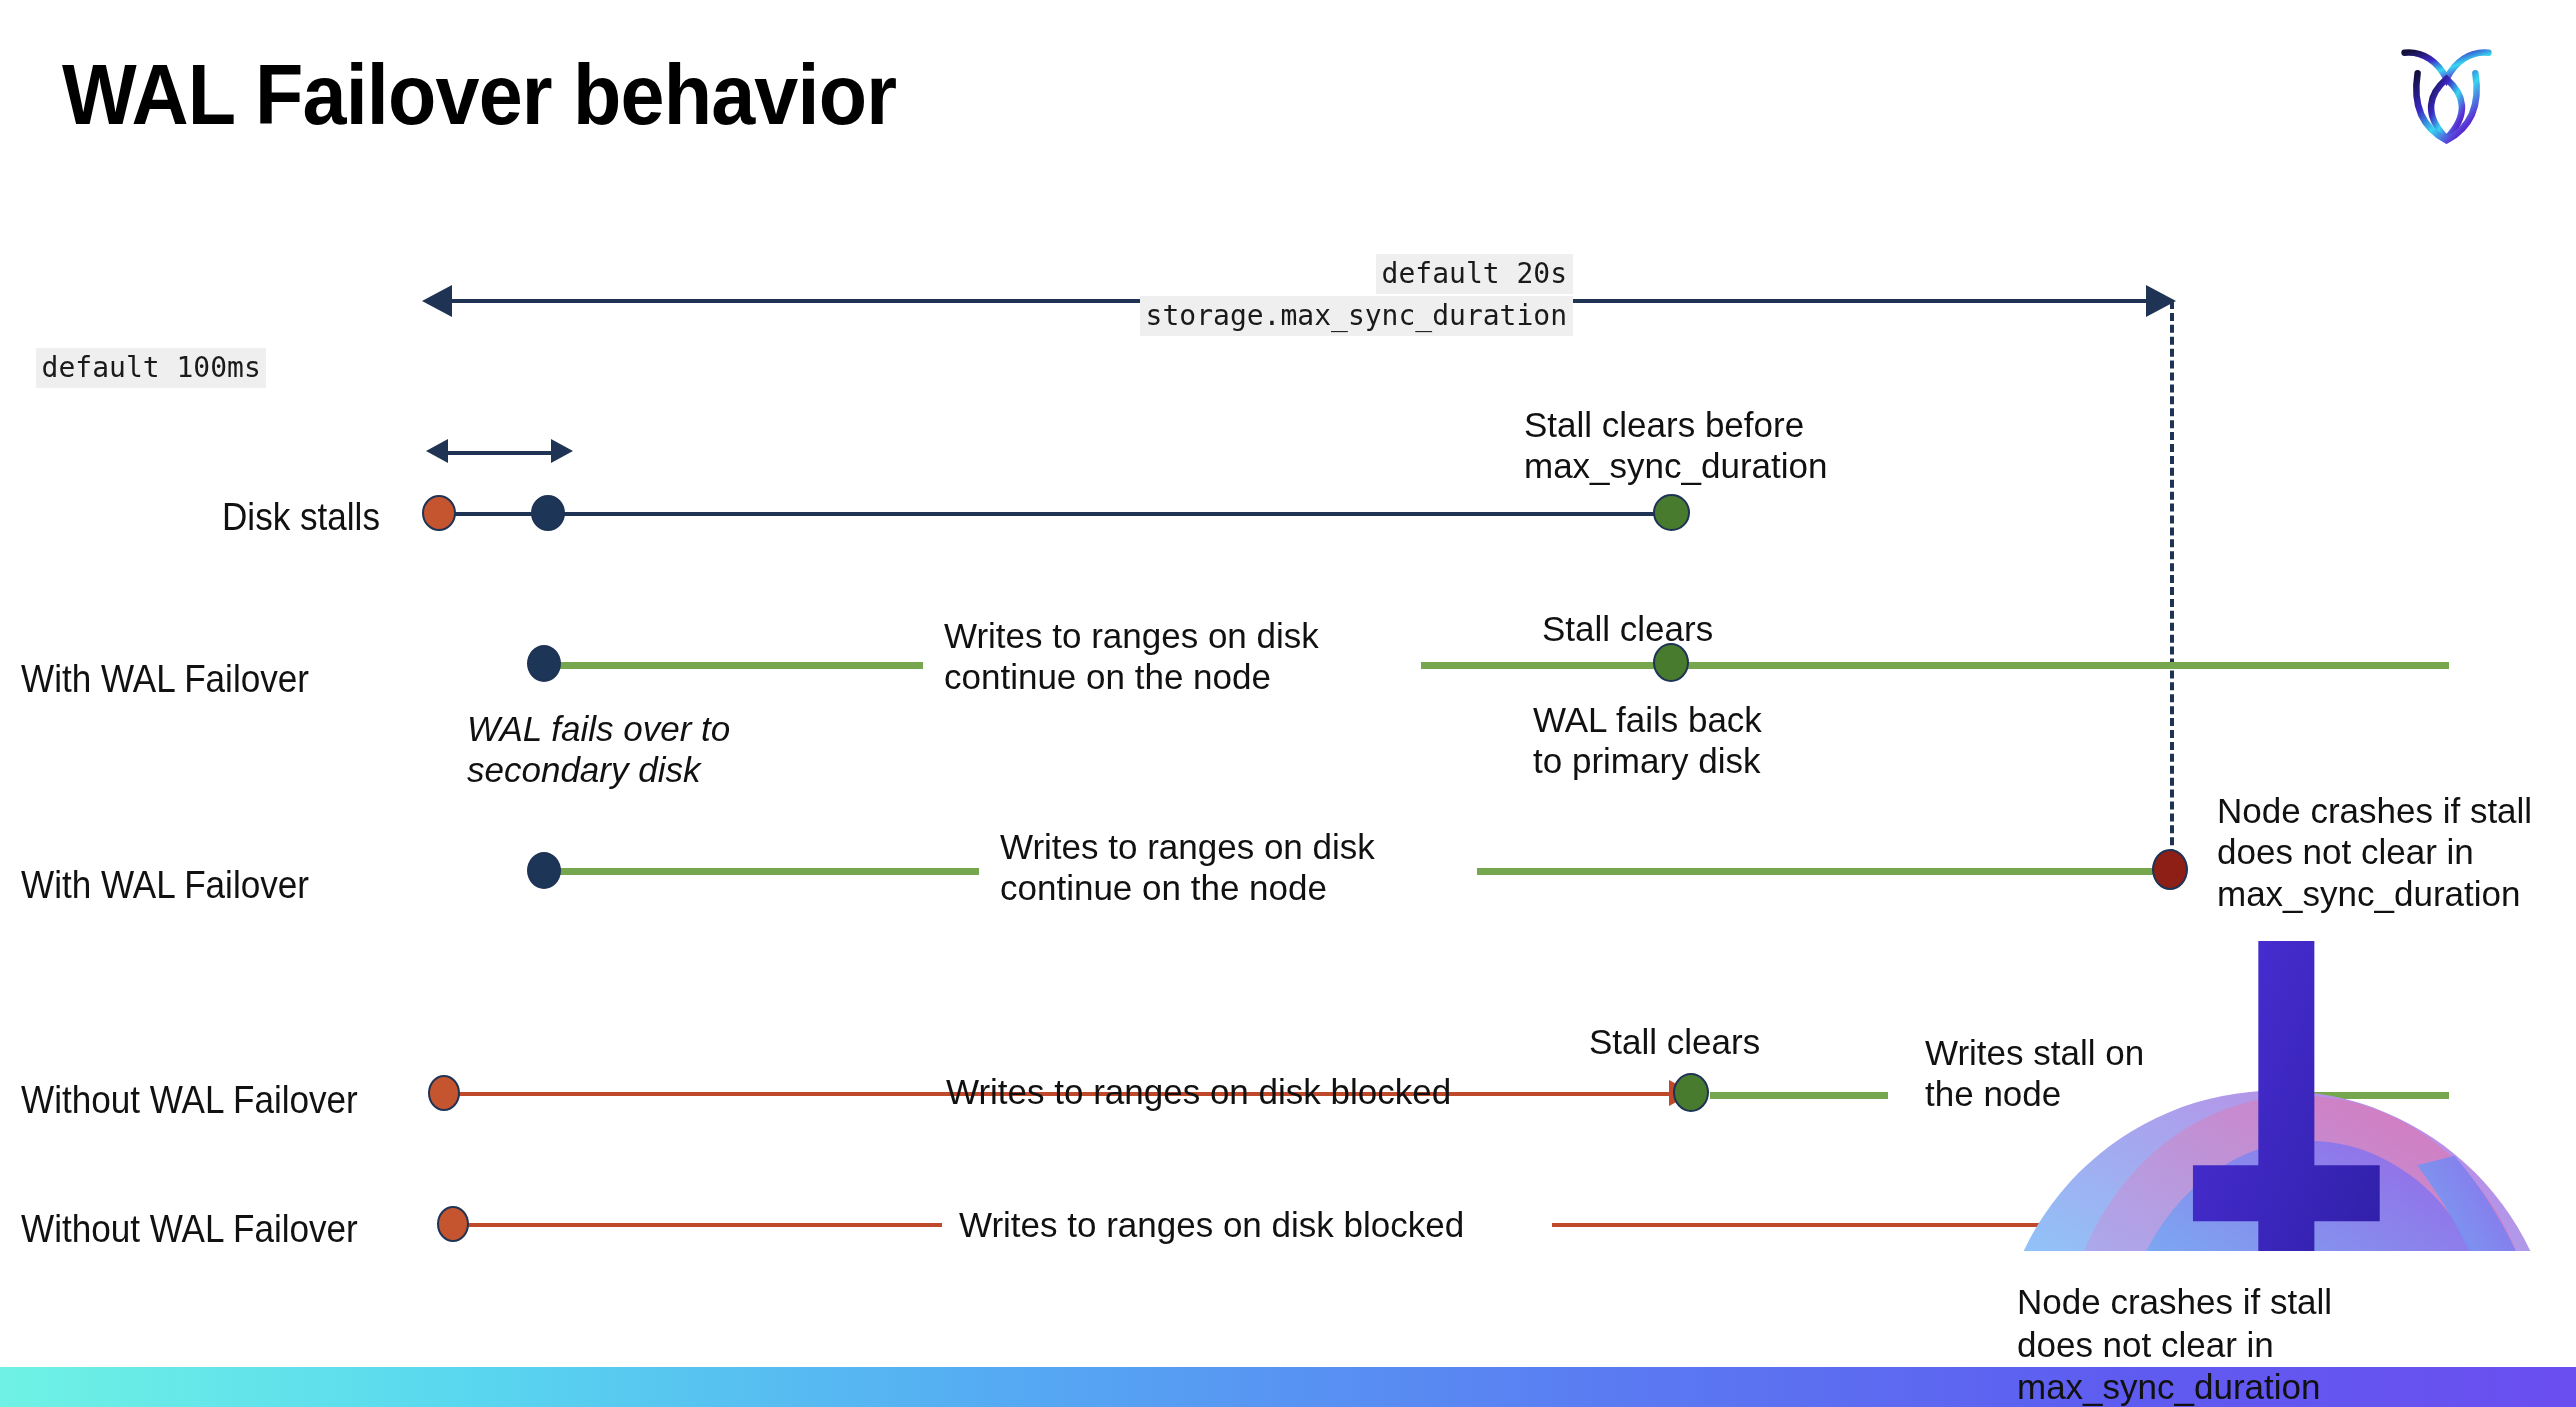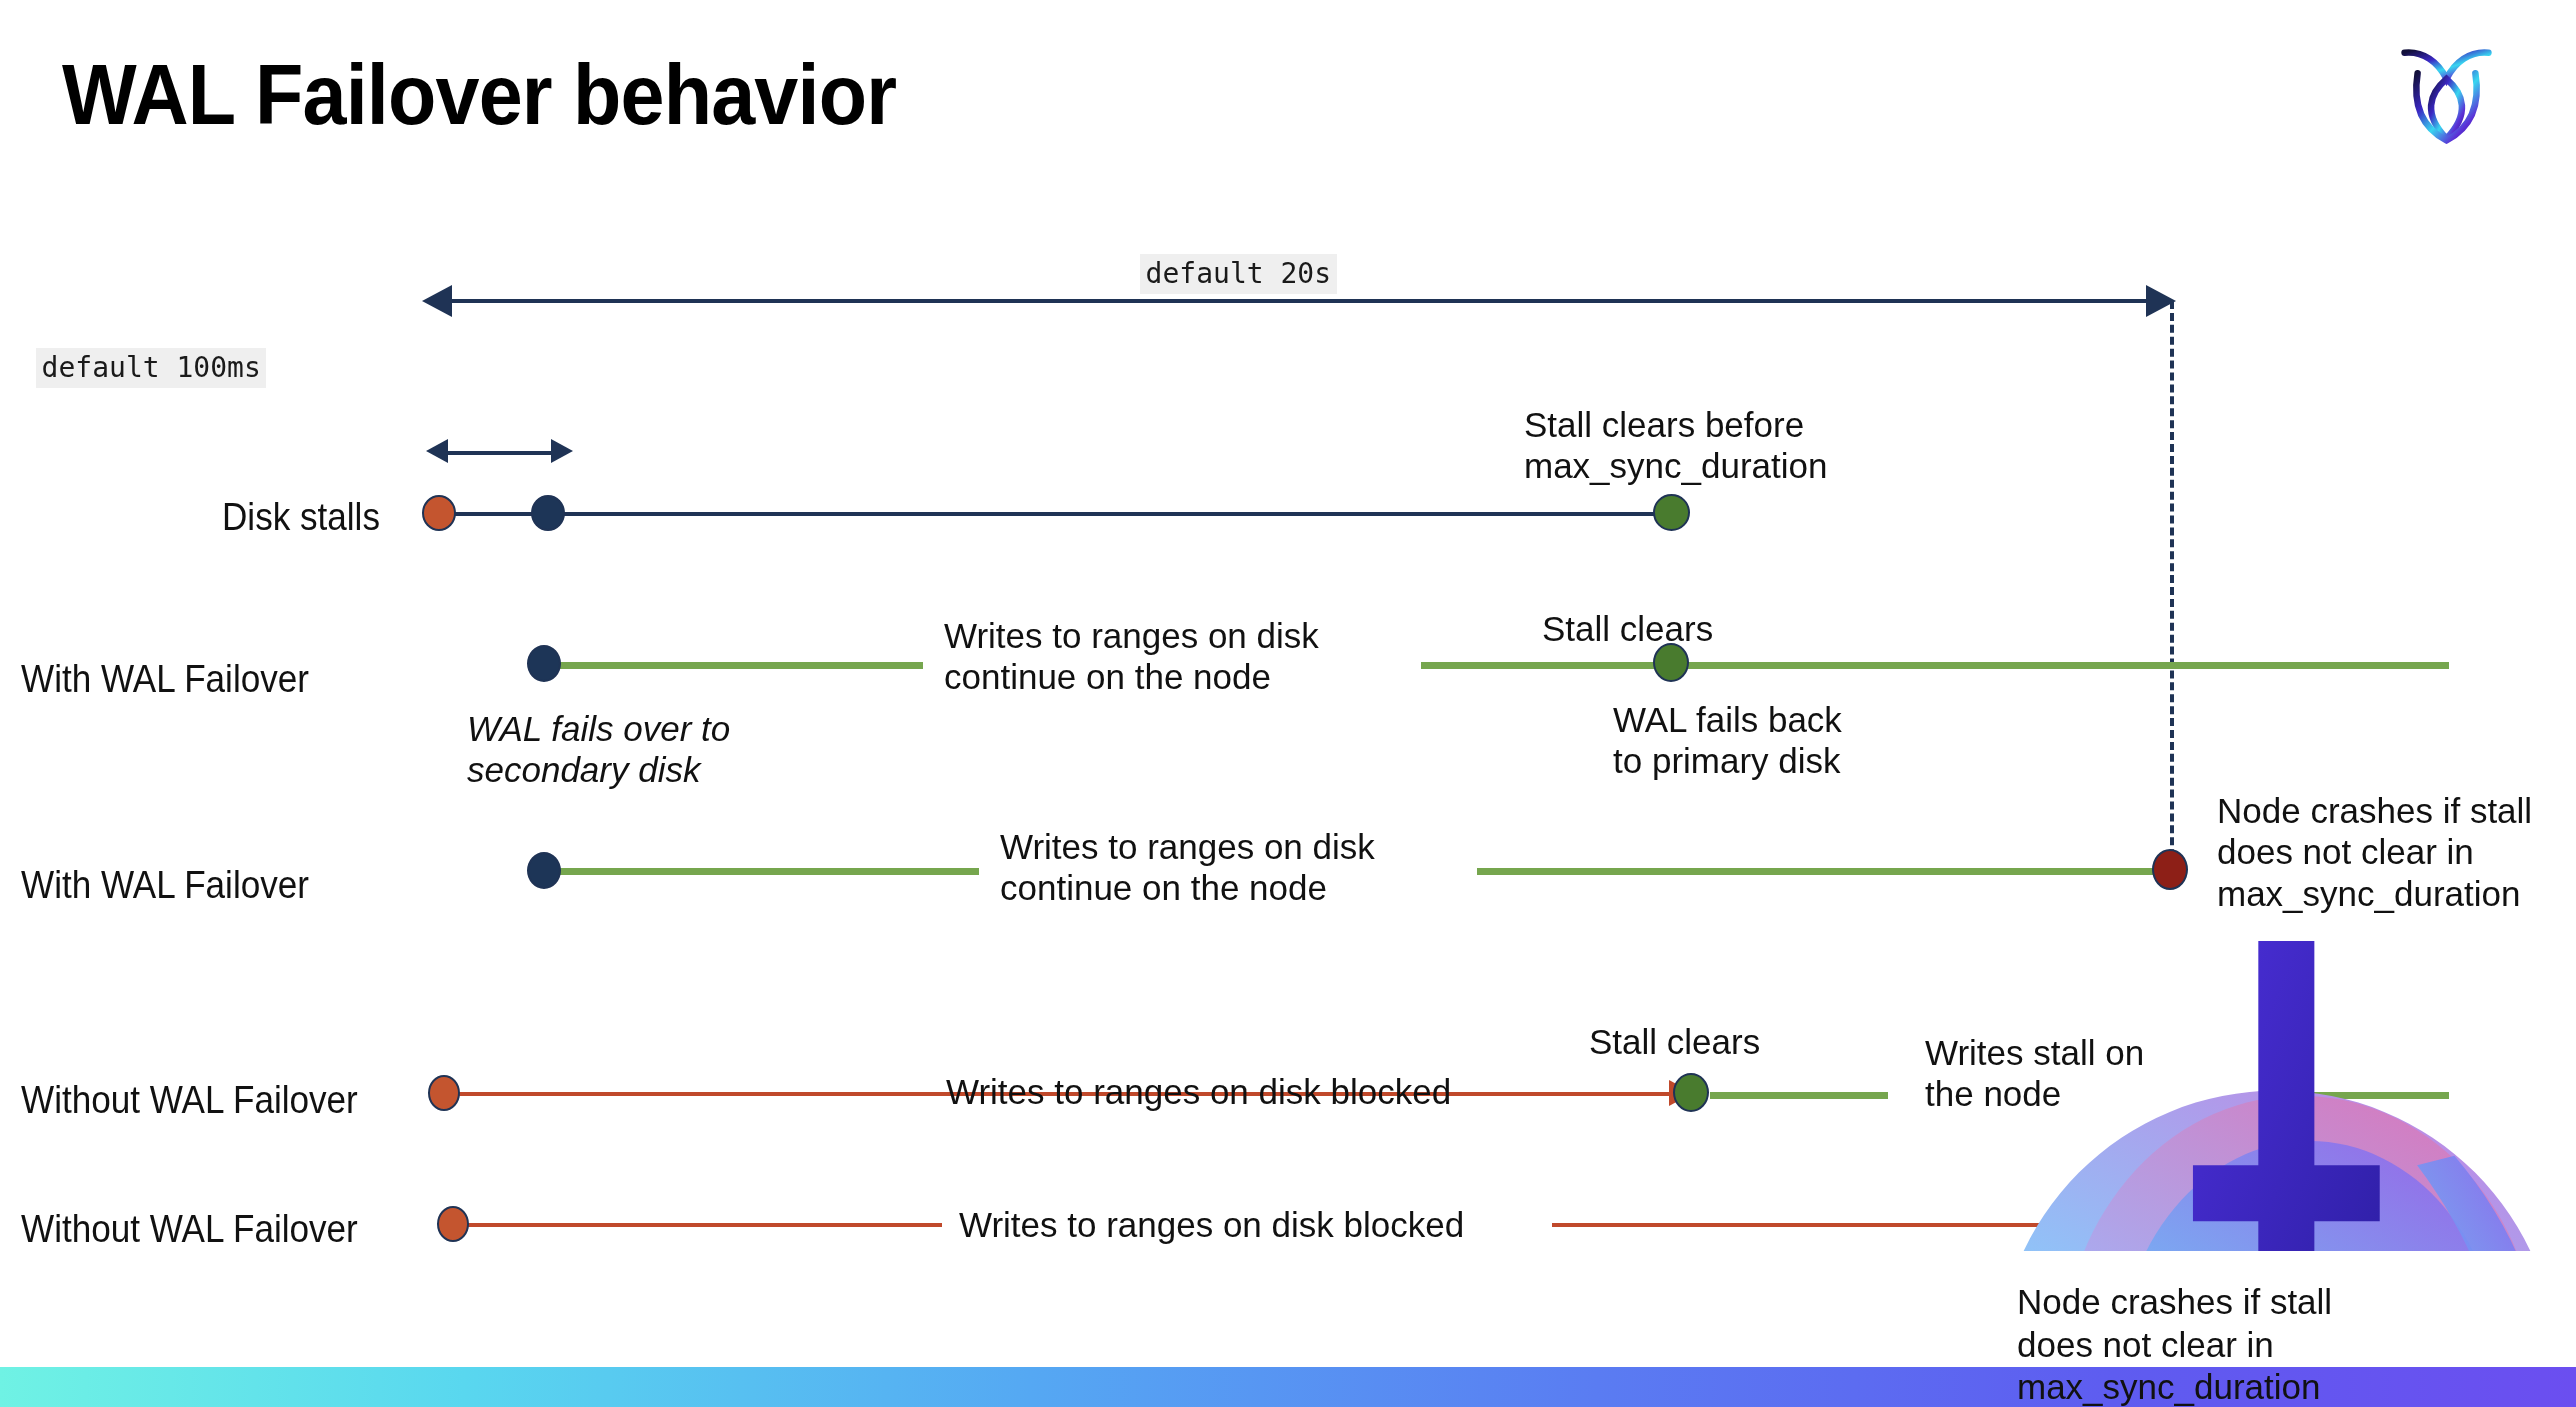--- a/index.html
+++ b/index.html
@@ -83,20 +83,21 @@
     </g>
   </svg>
 </div>
 
 <div class="line navy-line" style="left:449px;top:299px;width:1720px;border-top-width:4.7px;"></div>
 <div class="ah ah-left" style="left:422px;top:285px;"></div>
 <div class="ah ah-right" style="left:2146px;top:285px;"></div>
 
 <div class="code-block" style="left:1140px;top:254px;">
   <div><span class="code">default 20s</span></div>
+  <div><span class="code">storage.max_sync_duration</span></div>
 </div>
 
 <div class="dash-v" style="left:2170px;top:301px;height:580px;"></div>
 
 <div class="code-block" style="left:36px;top:348px;">
   <div><span class="code">default 100ms</span></div>
 </div>
 
 <div class="line navy-line" style="left:447px;top:451px;width:110px;border-top-width:4.7px;"></div>
 <div class="ah ah-left-sm" style="left:426px;top:439px;"></div>
@@ -120,21 +121,21 @@
 <div class="dot dot-green" style="left:1653px;top:643px;width:36px;height:39px;"></div>
 
 <div class="lbl center" style="left: 467px; top: 708px; width: 290px; white-space: pre-line; font-style: italic;">WAL fails over to
 secondary disk</div>
 
 <div class="lbl center" style="left: 944px; top: 615px; width: 430px; white-space: pre-line;">Writes to ranges on disk
 continue on the node</div>
 
 <div class="lbl center" style="left: 1542px; top: 608px; width: 262px; white-space: pre-line;">Stall clears</div>
 
-<div class="lbl center" style="left: 1613px; top: 699px; width: 290px; white-space: pre-line;">WAL fails  back
+<div class="lbl center" style="left: 1533px; top: 699px; width: 290px; white-space: pre-line;">WAL fails  back
 to primary disk</div>
 
 <div class="lbl cond" style="left: 20.6px; top: 862px; font-size: 39px; white-space: pre-line;">With WAL Failover</div>
 
 <div class="line green-line" style="left:540px;top:868px;width:439px;border-top-width:7.5px;"></div>
 <div class="line green-line" style="left:1477px;top:868px;width:692px;border-top-width:7.5px;"></div>
 <div class="dot dot-navy" style="left:527px;top:852px;width:34px;height:37px;"></div>
 <div class="dot dot-darkred" style="left:2152px;top:849px;width:36px;height:41px;"></div>
 
 <div class="lbl center" style="left: 1000px; top: 826px; width: 430px; white-space: pre-line;">Writes to ranges on disk

